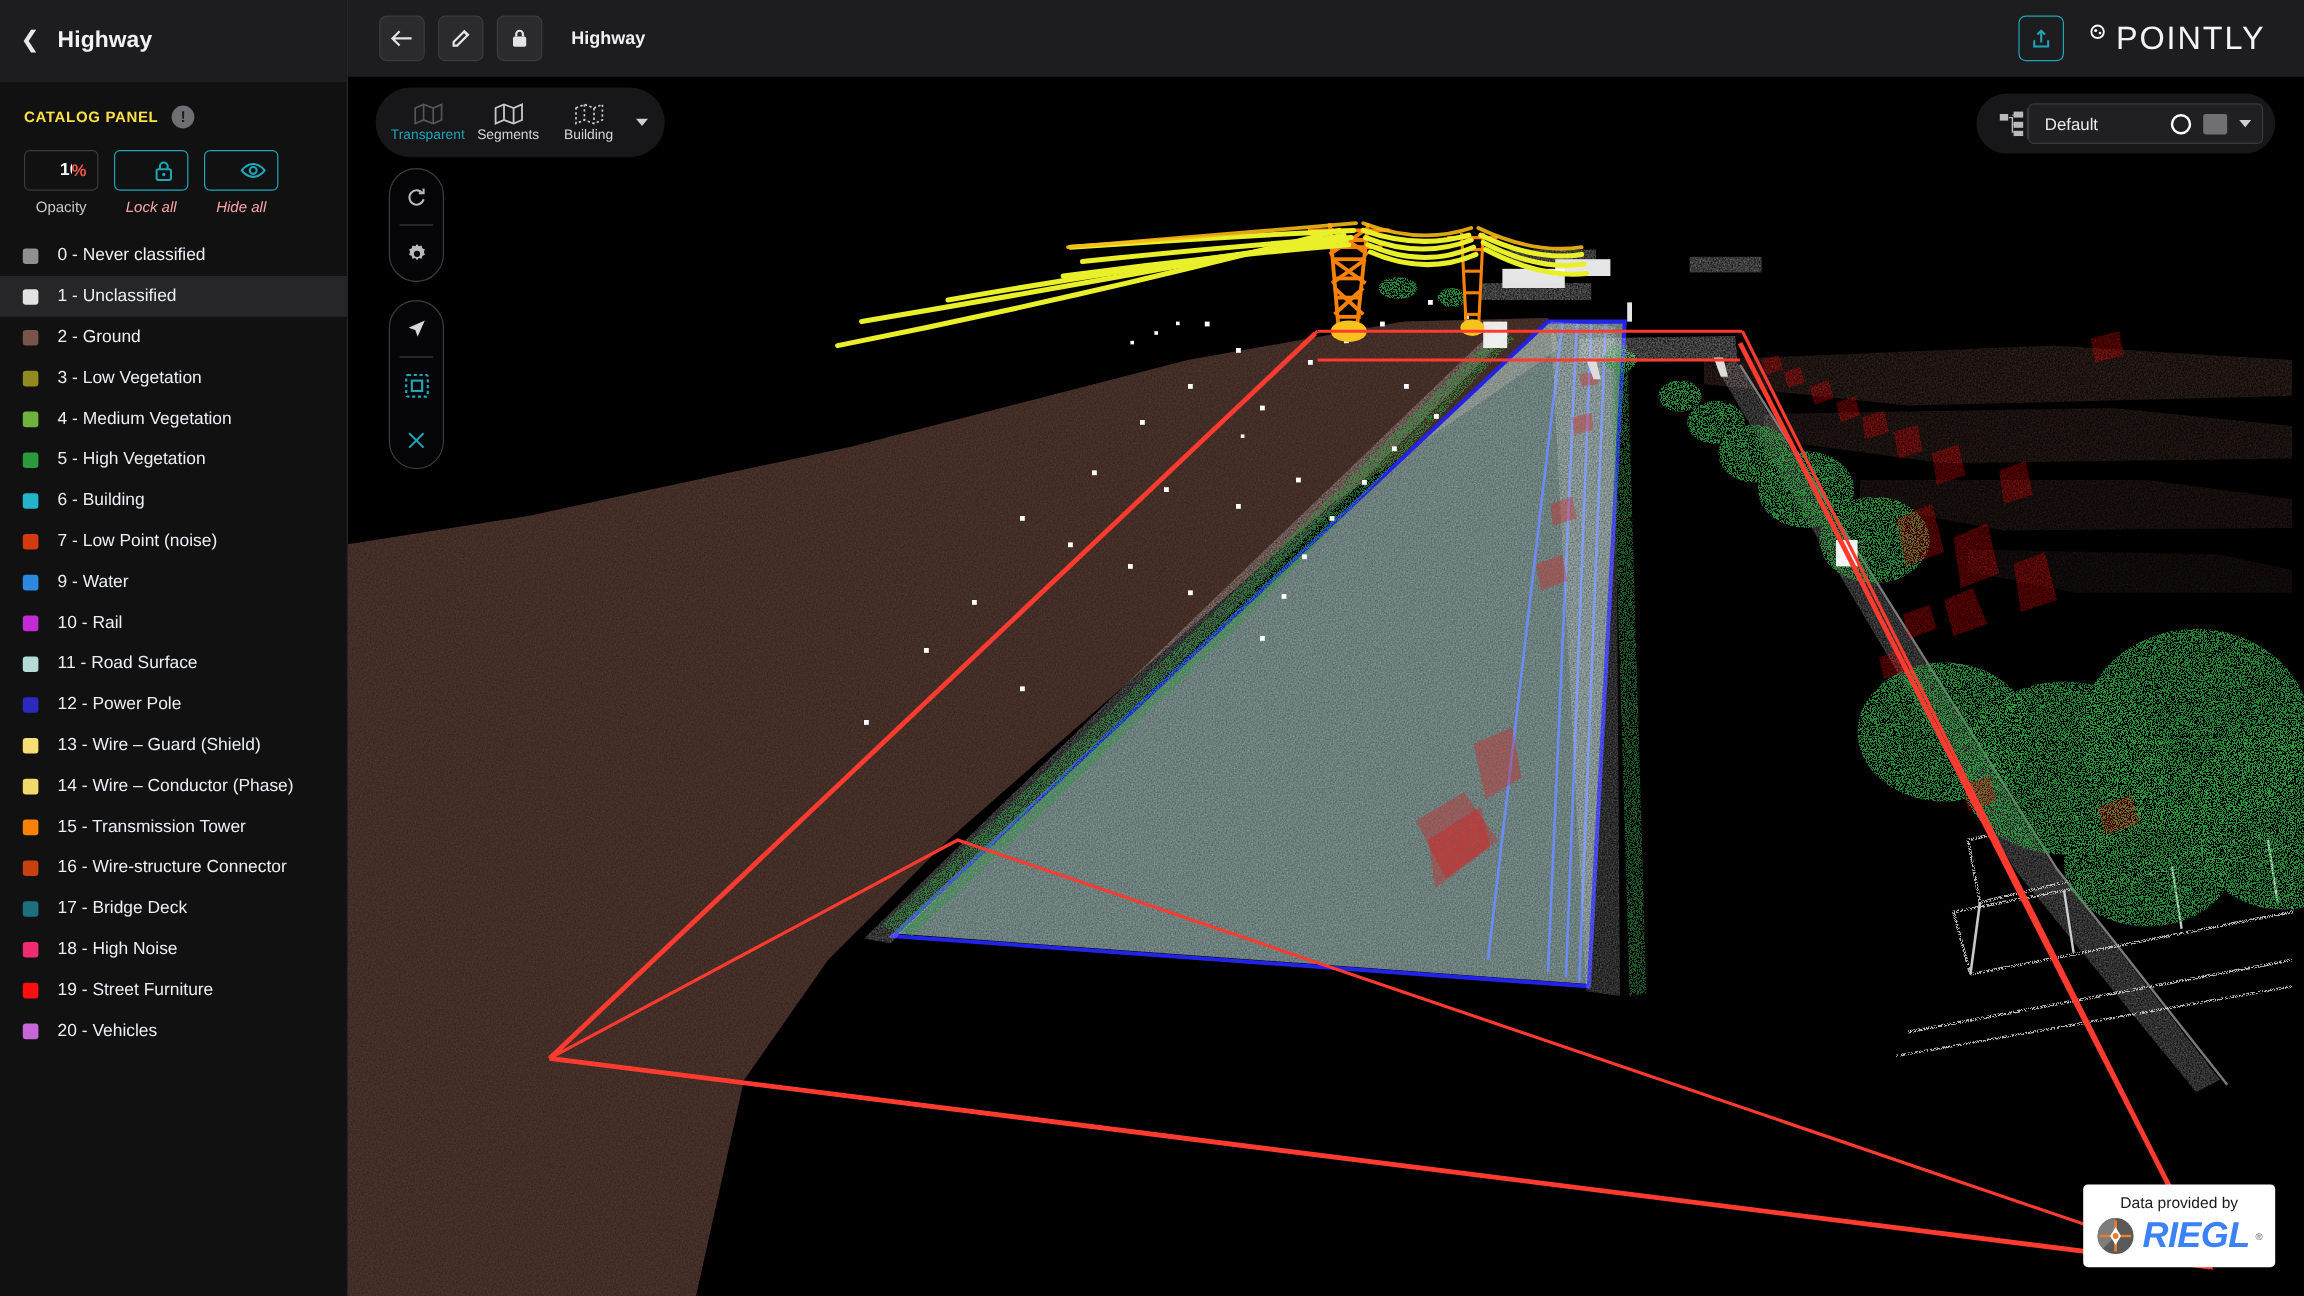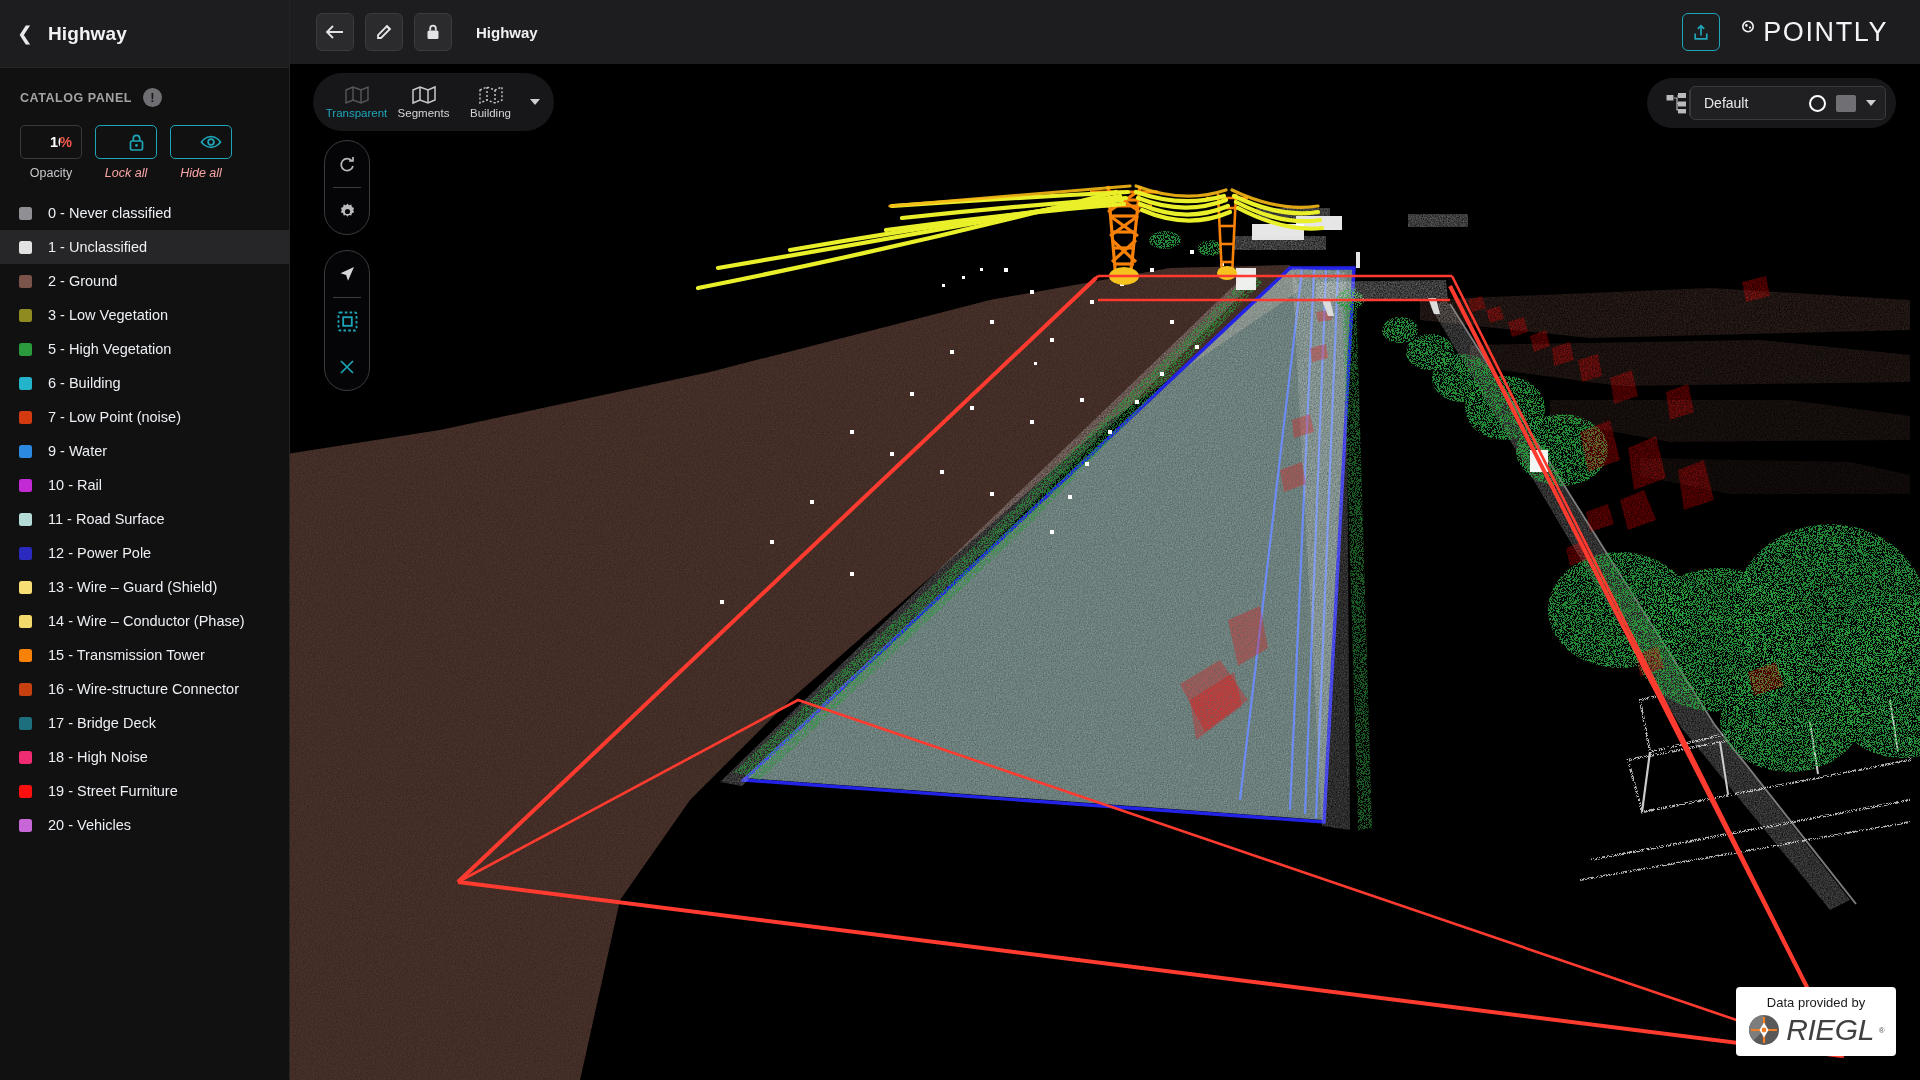--- a/index.html
+++ b/index.html
@@ -35,21 +35,21 @@
     margin-left: 12px;
     color: #f2f2f4; font-size: 19px; font-weight: 700;
     letter-spacing: .1px;
   }
 
   #catalog-row {
     display: flex; align-items: center;
     padding: 20px 0 0 20px;
   }
   #catalog-label {
-    color: #a3a3a3; font-size: 12.5px; font-weight: 700;
+    color: #fde047; font-size: 12.5px; font-weight: 700;
     letter-spacing: .55px;
     text-align: right;
   }
   .info-badge {
     margin-left: 11px;
     width: 19px; height: 19px; border-radius: 50%;
     background: #6e6e73; color: #1a1a1c;
     font-size: 13px; font-weight: 800; line-height: 19px;
     text-align: center; cursor: pointer;
   }
@@ -176,21 +176,21 @@
   .t-ico-teal { stroke: #1ea5b8; fill: none; stroke-width: 1.7; }
 
   
   #riegl {
     position: absolute; right: 24px; bottom: 24px; z-index: 35;
     width: 160px; background: #ffffff; border-radius: 4px;
     padding: 8px 10px 9px 10px;
   }
   #riegl-top { color: #1a1a1a; font-size: 13px; text-align: center; margin-bottom: 3px; }
   #riegl-bot { display: flex; align-items: center; justify-content: center; gap: 5px; }
-  #riegl-word { color: #404040; font-size: 30px; font-weight: 400; font-style: italic; letter-spacing: -.5px; line-height: 1; }
+  #riegl-word { color: #3b82f6; font-size: 30px; font-weight: 700; font-style: italic; letter-spacing: -.5px; line-height: 1; }
   .reg { color: #555; font-size: 8px; vertical-align: super; }
 
   
   #scene { position: absolute; left: 0; top: 0; width: 1630px; height: 1080px; }
 </style>
 </head>
 <body>
 
 <div id="app">
 
@@ -248,20 +248,24 @@
           <span class="swatch" style="background: rgb(226, 226, 226);"></span>
           <span class="class-label">1 - Unclassified</span>
         </div>
         <div class="class-row">
           <span class="swatch" style="background: rgb(122, 84, 73);"></span>
           <span class="class-label">2 - Ground</span>
         </div>
         <div class="class-row">
           <span class="swatch" style="background: rgb(143, 139, 33);"></span>
           <span class="class-label">3 - Low Vegetation</span>
+        </div>
+        <div class="class-row">
+          <span class="swatch" style="background: rgb(108, 178, 60);"></span>
+          <span class="class-label">4 - Medium Vegetation</span>
         </div>
         <div class="class-row">
           <span class="swatch" style="background: rgb(42, 154, 60);"></span>
           <span class="class-label">5 - High Vegetation</span>
         </div>
         <div class="class-row">
           <span class="swatch" style="background: rgb(35, 180, 204);"></span>
           <span class="class-label">6 - Building</span>
         </div>
         <div class="class-row">

